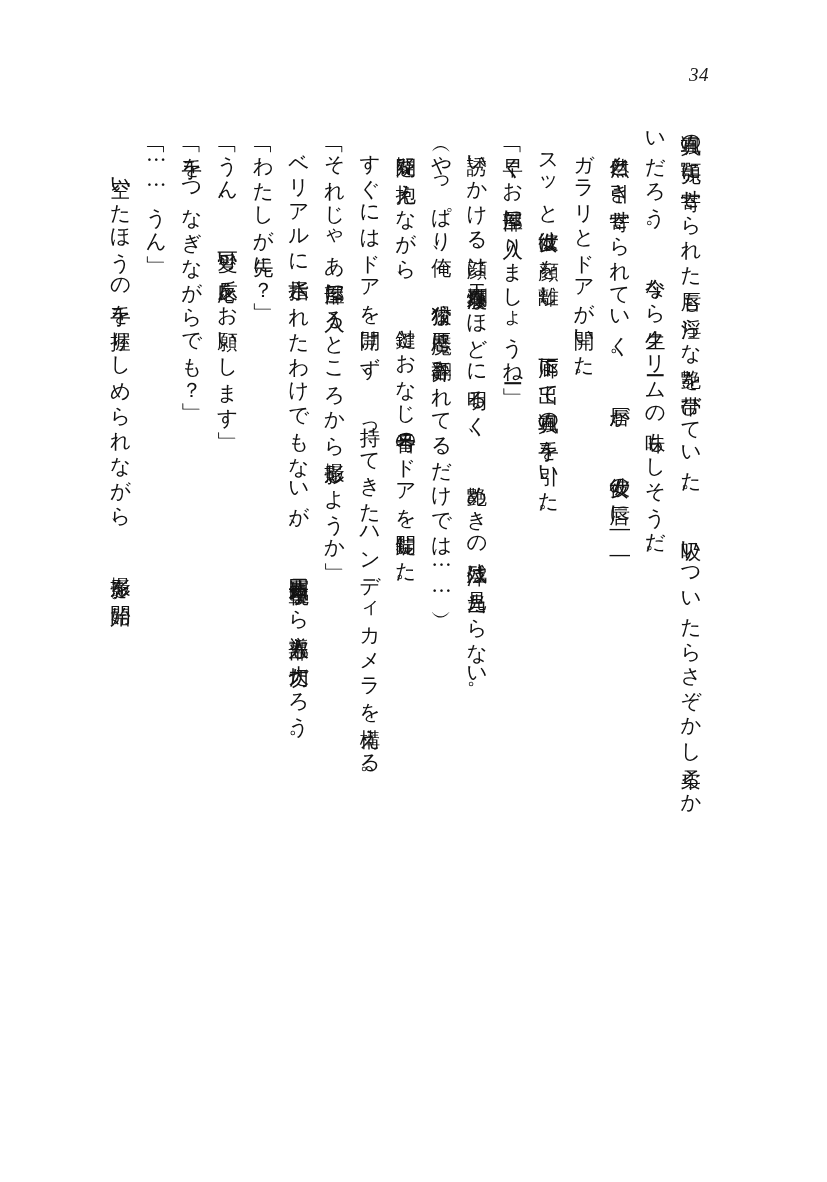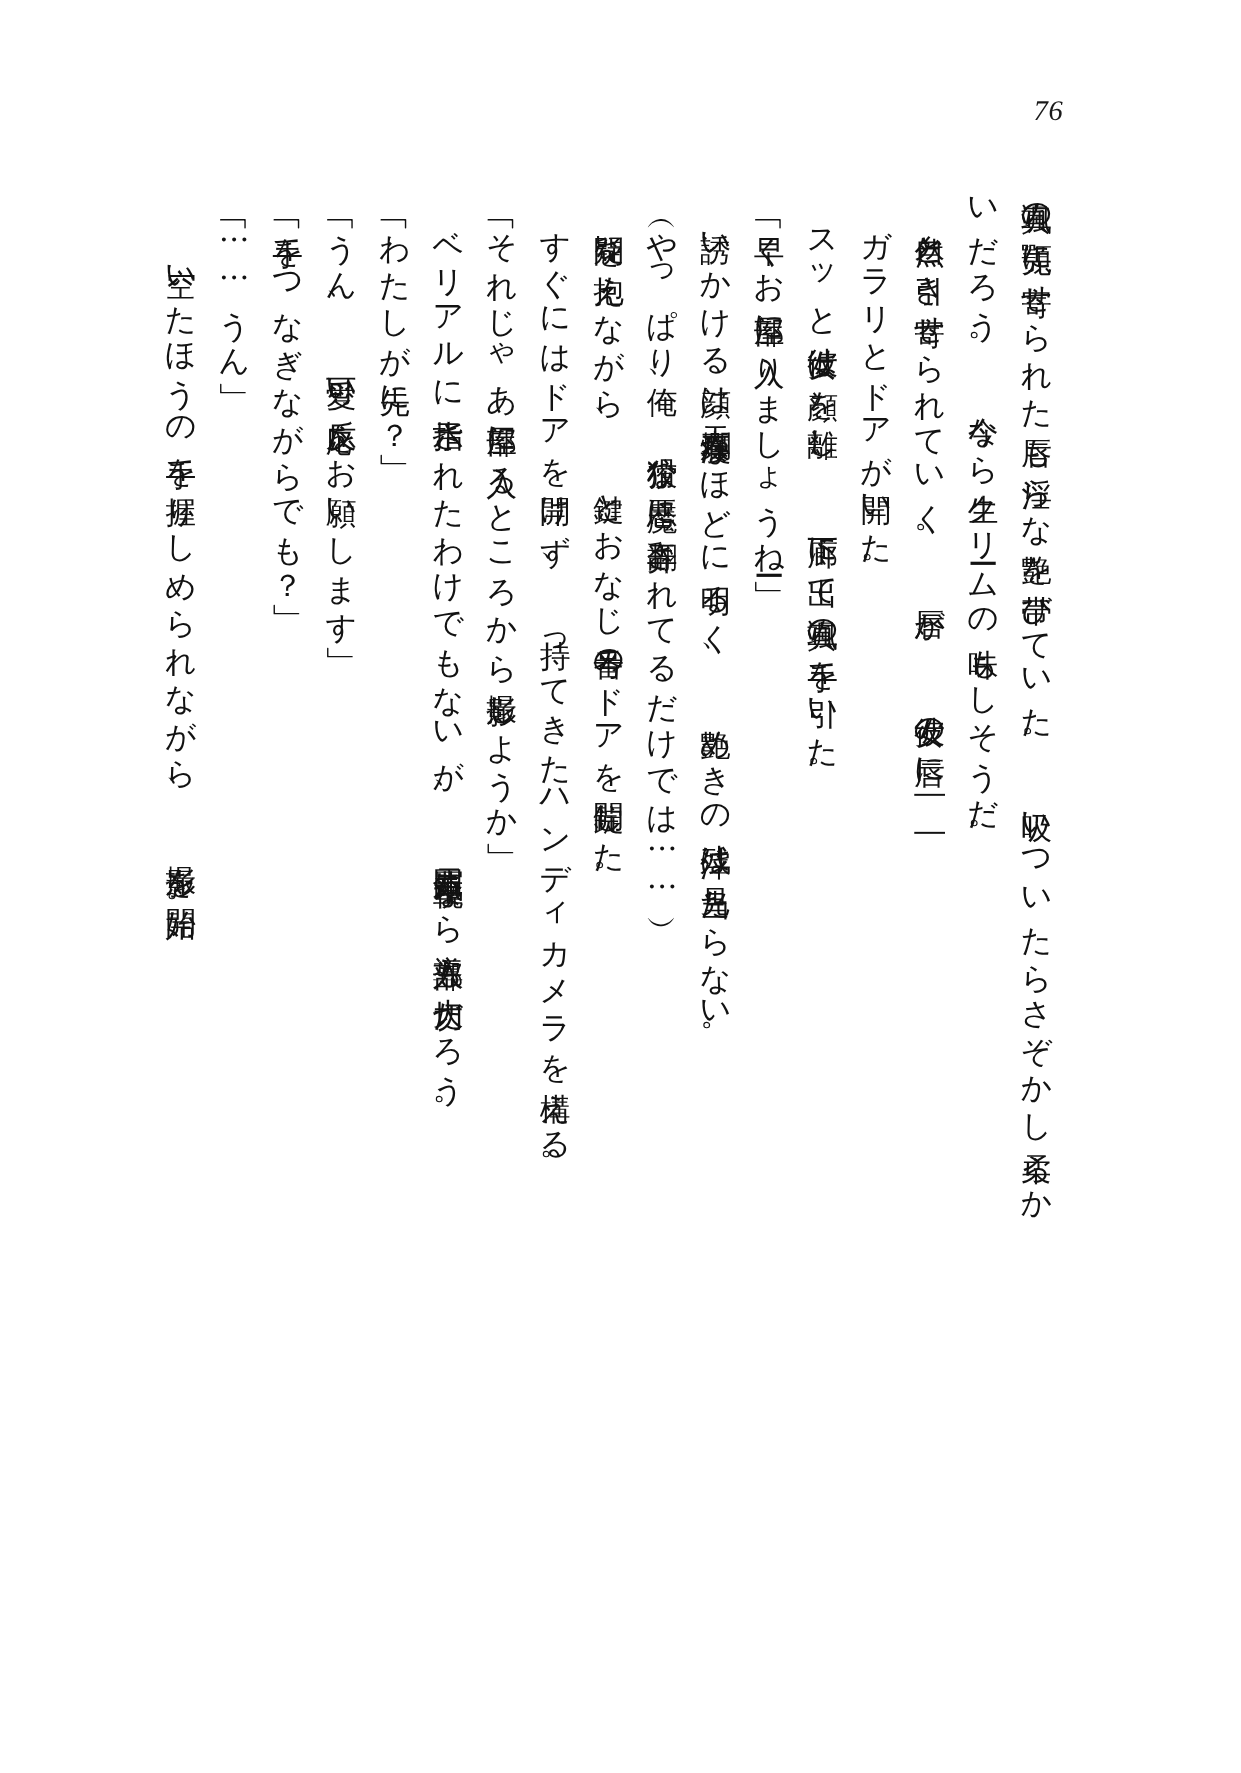--- a/index.html
+++ b/index.html
@@ -58,21 +58,21 @@
   }
   .line.indent2 {
     padding-top: 44px;
   }
 </style>
 </head>
 <body>
 
 <div class="page">
 
-  <div class="page-number">76</div>
+  <div class="page-number">34</div>
 
   <div class="text-block">
     <span class="line">颯真の顎先に寄せられた唇も淫らな艶を帯びていた。　吸いついたらさぞかし柔らか</span>
     <span class="line">いだろう。　今なら生クリームの味もしそうだ。</span>
     <span class="line indent">自然と引き寄せられていく。　唇が、　彼女の唇に――</span>
     <span class="line indent">ガラリとドアが開いた。</span>
     <span class="line indent">スッと彼女は顔を離し、　廊下に出て颯真の手を引いた。</span>
     <span class="line indent">「早くお部屋に入りましょうねー」</span>
     <span class="line indent">誘いかける顔は天真爛漫なほどに明るく、　艶めきの残滓は見当たらない。</span>
     <span class="line indent">（やっぱり俺、　狡猾な悪魔に翻弄されてるだけでは……）</span>

